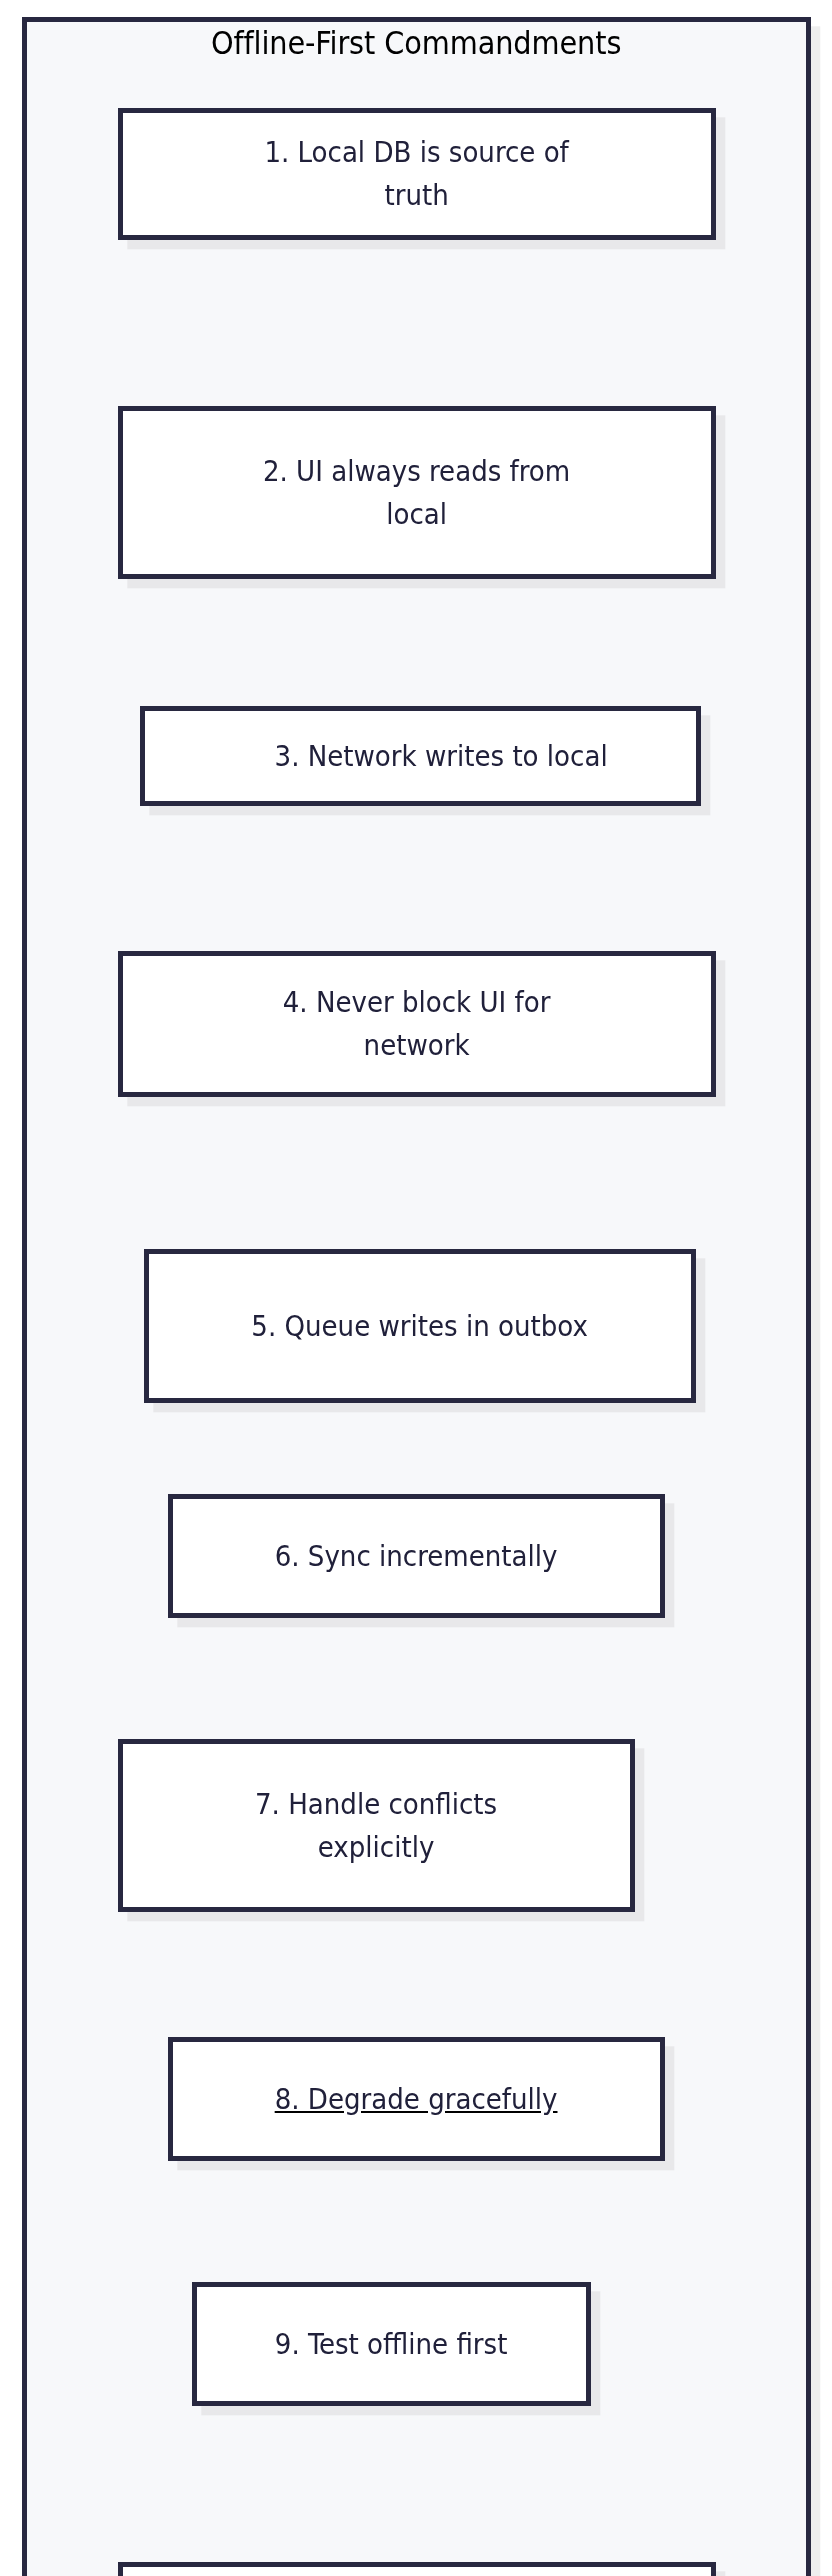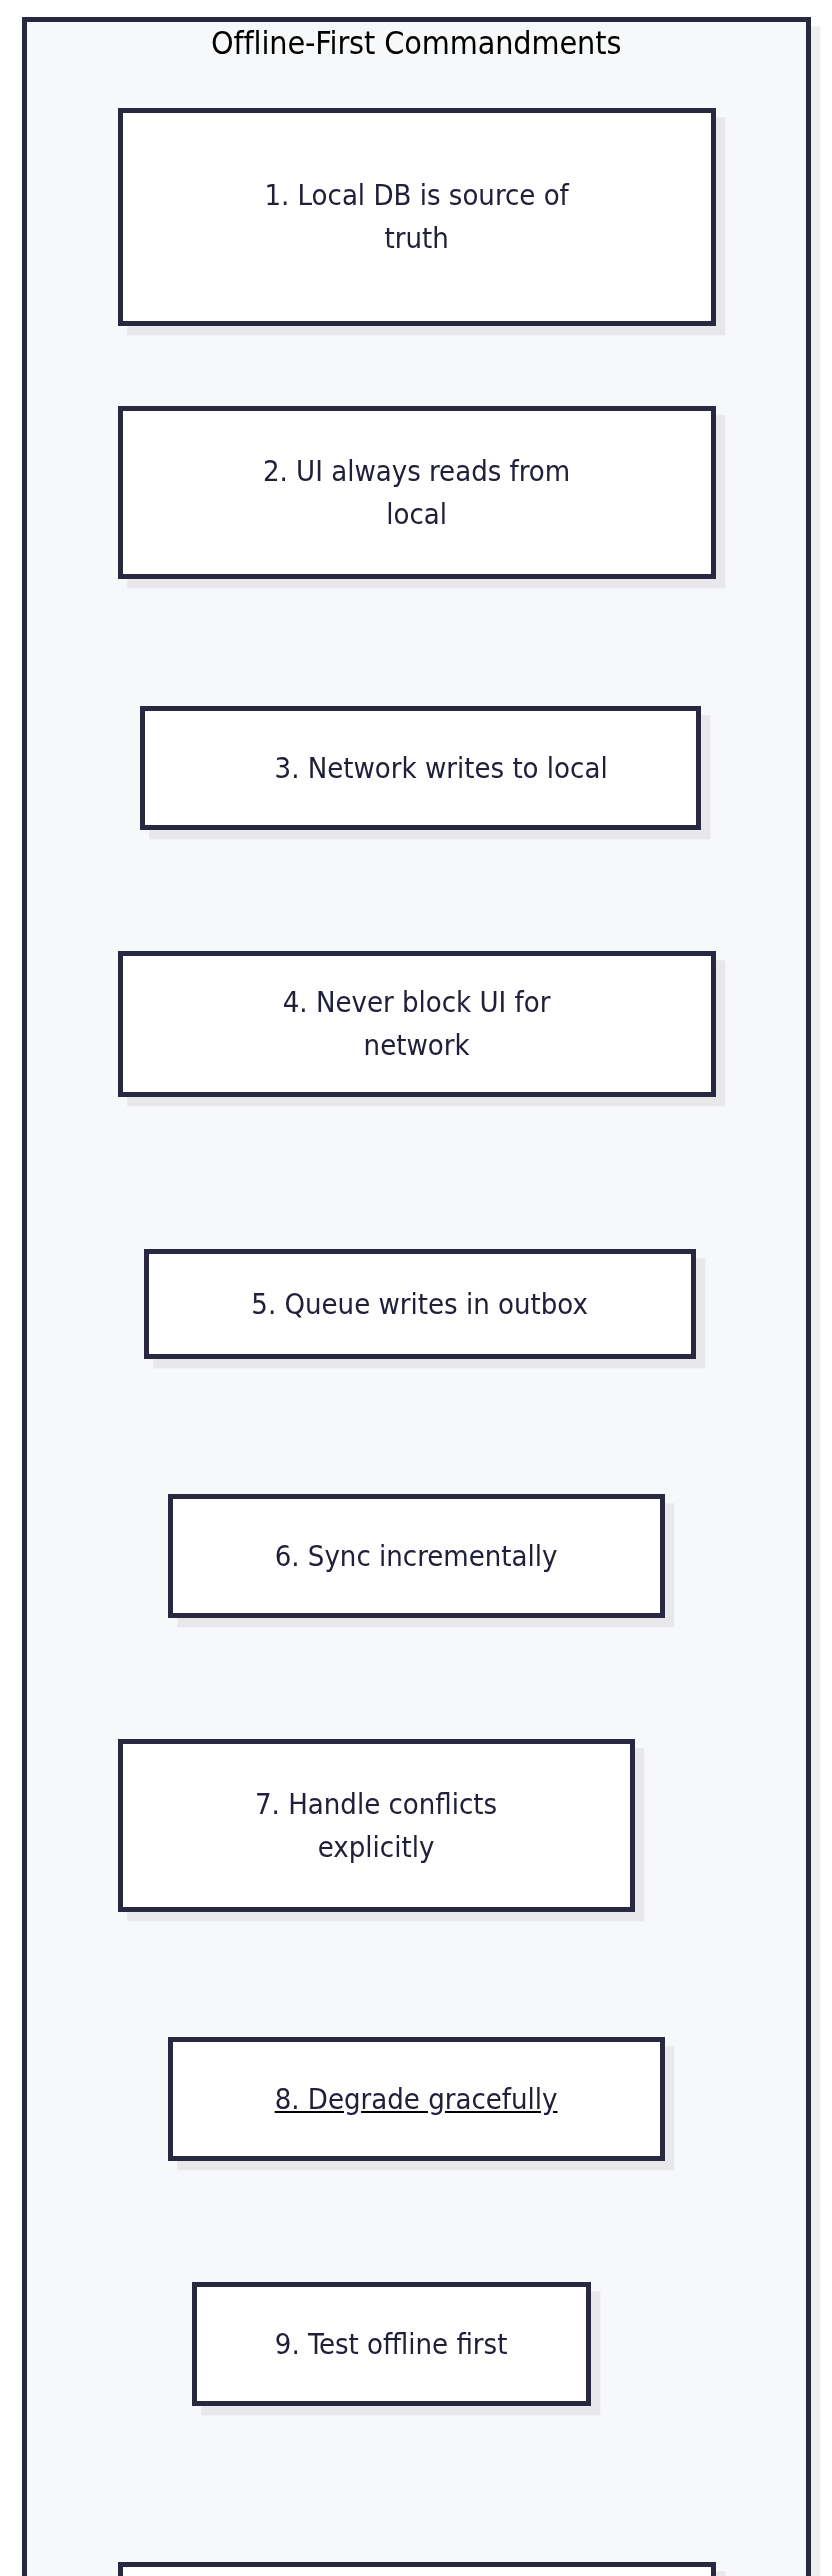--- a/index.html
+++ b/index.html
@@ -68,33 +68,33 @@
   }
 </style>
 </head>
 <body>
 
 <div id="diagram-frame">
 
   <div id="diagram-title">Offline-First Commandments</div>
 
   <div id="nodes-layer">
-      <div class="cmd-box" style="left: 91px; top: 86px; width: 598px; height: 218px;">
+      <div class="cmd-box" style="left: 91px; top: 86px; width: 598px; height: 132px;">
         <span class="cmd-label">1. Local DB is source of<br>truth</span>
       </div>
       <div class="cmd-box" style="left: 91px; top: 384px; width: 598px; height: 173px;">
         <span class="cmd-label">2. UI always reads from<br>local</span>
       </div>
-      <div class="cmd-box" style="left: 113px; top: 684px; width: 561px; height: 124px; padding-left: 42px;">
+      <div class="cmd-box" style="left: 113px; top: 684px; width: 561px; height: 100px; padding-left: 42px;">
         <span class="cmd-label">3. Network writes to local</span>
       </div>
       <div class="cmd-box" style="left: 91px; top: 929px; width: 598px; height: 146px;">
         <span class="cmd-label">4. Never block UI for<br>network</span>
       </div>
-      <div class="cmd-box" style="left: 117px; top: 1227px; width: 552px; height: 110px;">
+      <div class="cmd-box" style="left: 117px; top: 1227px; width: 552px; height: 154px;">
         <span class="cmd-label">5. Queue writes in outbox</span>
       </div>
       <div class="cmd-box" style="left: 141px; top: 1472px; width: 497px; height: 124px;">
         <span class="cmd-label">6. Sync incrementally</span>
       </div>
       <div class="cmd-box" style="left: 91px; top: 1717px; width: 517px; height: 173px;">
         <span class="cmd-label">7. Handle conflicts<br>explicitly</span>
       </div>
       <div class="cmd-box" style="left: 141px; top: 2015px; width: 497px; height: 124px; text-decoration: underline;">
         <span class="cmd-label">8. Degrade gracefully</span>

